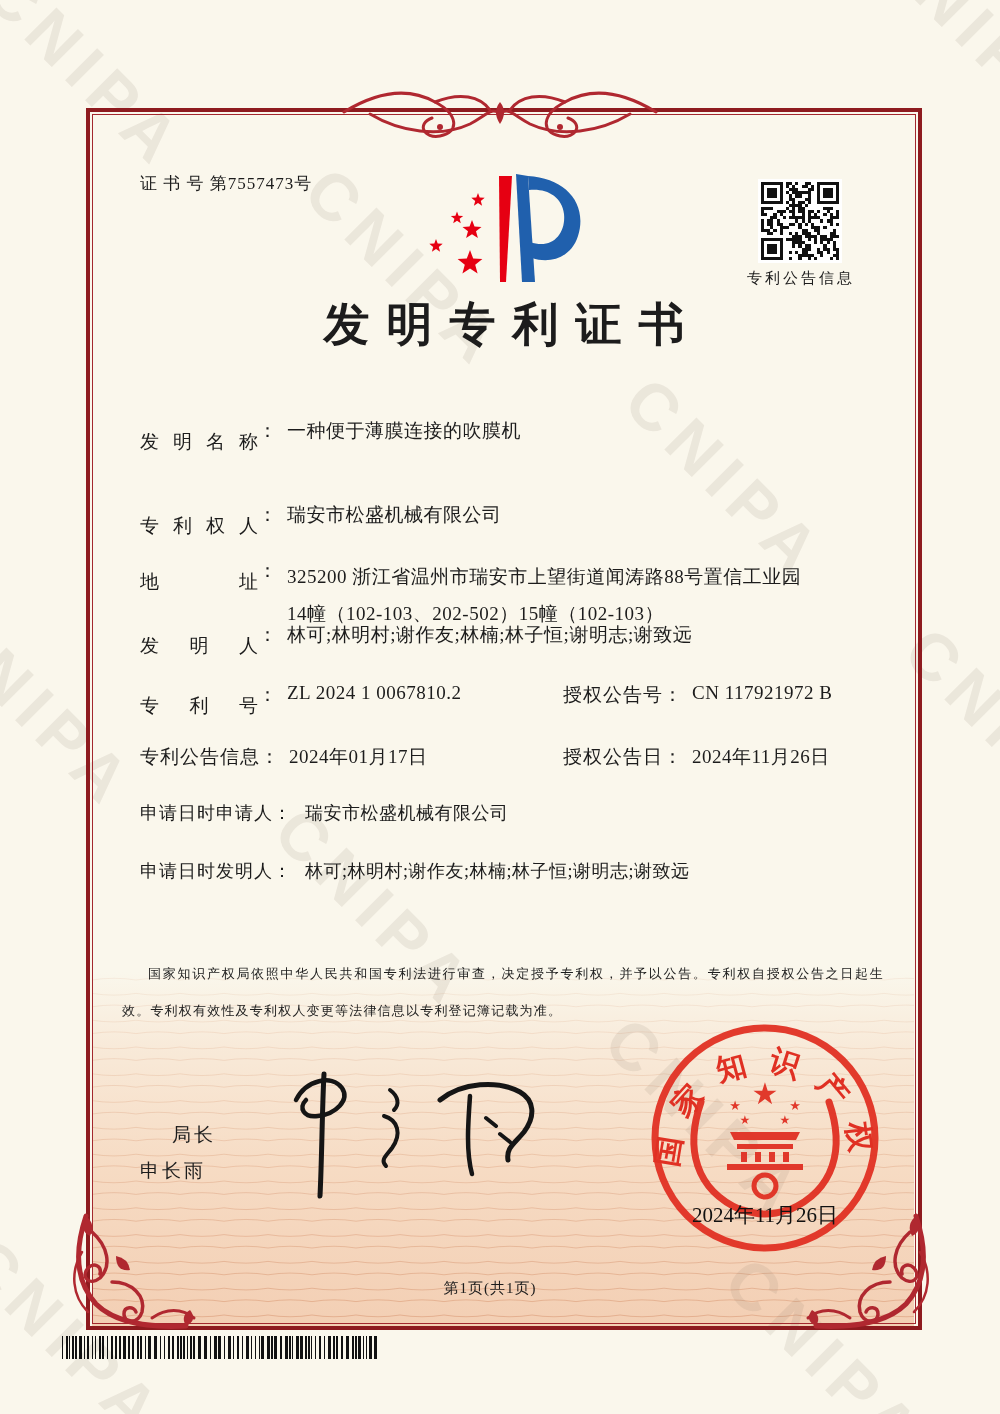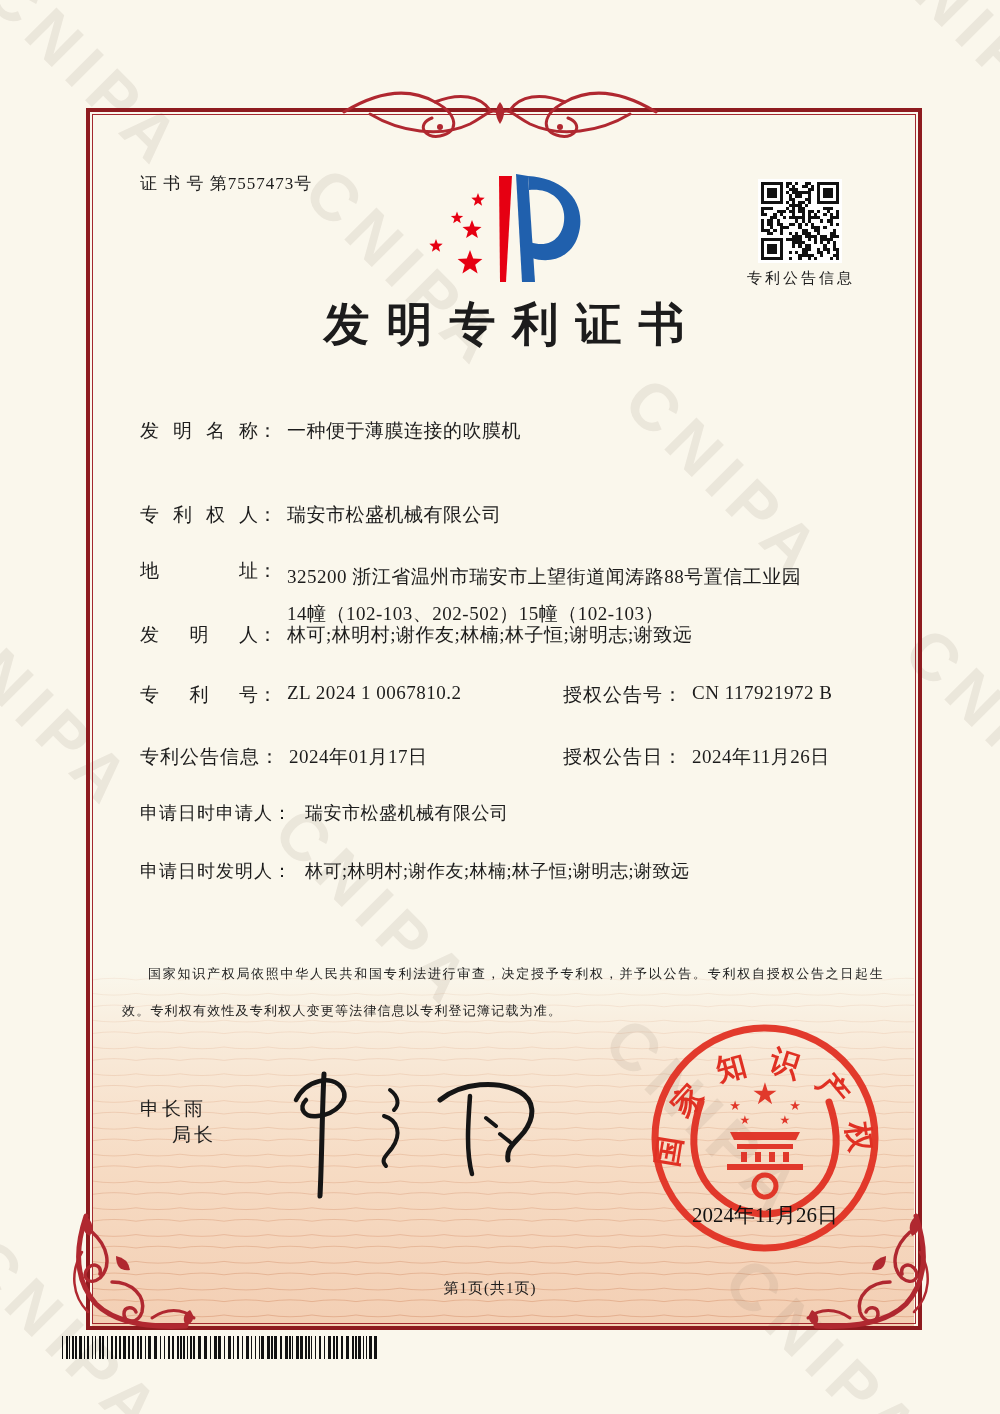--- a/index.html
+++ b/index.html
@@ -24,33 +24,33 @@
   .grad svg{position:absolute;inset:0;}
 
   .cert-no{left:140px;top:172px;font-size:17px;letter-spacing:1px;}
   .title{left:86px;top:294px;width:836px;text-align:center;font-size:46px;font-weight:bold;
          letter-spacing:17px;text-indent:17px;z-index:3;}
 
   .qr-wrap{left:758px;top:179px;width:84px;height:84px;background:#fff;padding:3px;box-sizing:border-box;z-index:3;}
   .qr-label{left:726px;top:269px;width:150px;text-align:center;font-size:15px;letter-spacing:3px;z-index:3;}
 
   .row{position:absolute;left:140px;font-size:19px;z-index:3;white-space:nowrap;}
-  .lab4{display:inline-block;width:118px;text-align:justify;text-align-last:justify;vertical-align:top;}
+  .lab4{display:inline-block;width:118px;text-align:justify;text-align-last:justify;vertical-align:top;margin-top:11px;}
   .labn{display:inline-block;vertical-align:top;letter-spacing:1px;}
   .colon{display:inline-block;vertical-align:top;}
   .val{display:inline-block;margin-left:10px;vertical-align:top;letter-spacing:0.5px;}
   .val-wrap{white-space:normal;width:532px;line-height:37px;}
   .rcol{position:absolute;left:563px;font-size:19px;z-index:3;white-space:nowrap;text-decoration:underline;}
 
   .statement{position:absolute;left:122px;top:942px;width:762px;font-size:13px;line-height:37px;
              text-align:justify;text-indent:2em;letter-spacing:1.2px;z-index:3;}
 
   .signer-title{left:140px;top:1122px;font-size:20px;letter-spacing:3px;z-index:4;
                 font-family:"Liberation Sans","DejaVu Sans",sans-serif;font-size:19px;margin-left:32px;}
-  .signer-name{left:140px;top:1096px;font-size:19px;letter-spacing:3px;z-index:4;
+  .signer-name{left:140px;top:1158px;font-size:19px;letter-spacing:3px;z-index:4;
                font-family:Liberation Sans, sans-serif;}
 
   .footer-page{position:absolute;left:72px;top:1279px;width:836px;text-align:center;
                font-size:15px;letter-spacing:1px;z-index:3;}
 
   .flourish{z-index:3;pointer-events:none;}
   .seal{left:645px;top:1018px;z-index:4;}
   .sig{left:262px;top:1056px;z-index:5;}
   .barcode{left:62px;top:1336px;z-index:5;}
   .logo{left:428px;top:160px;z-index:3;}

